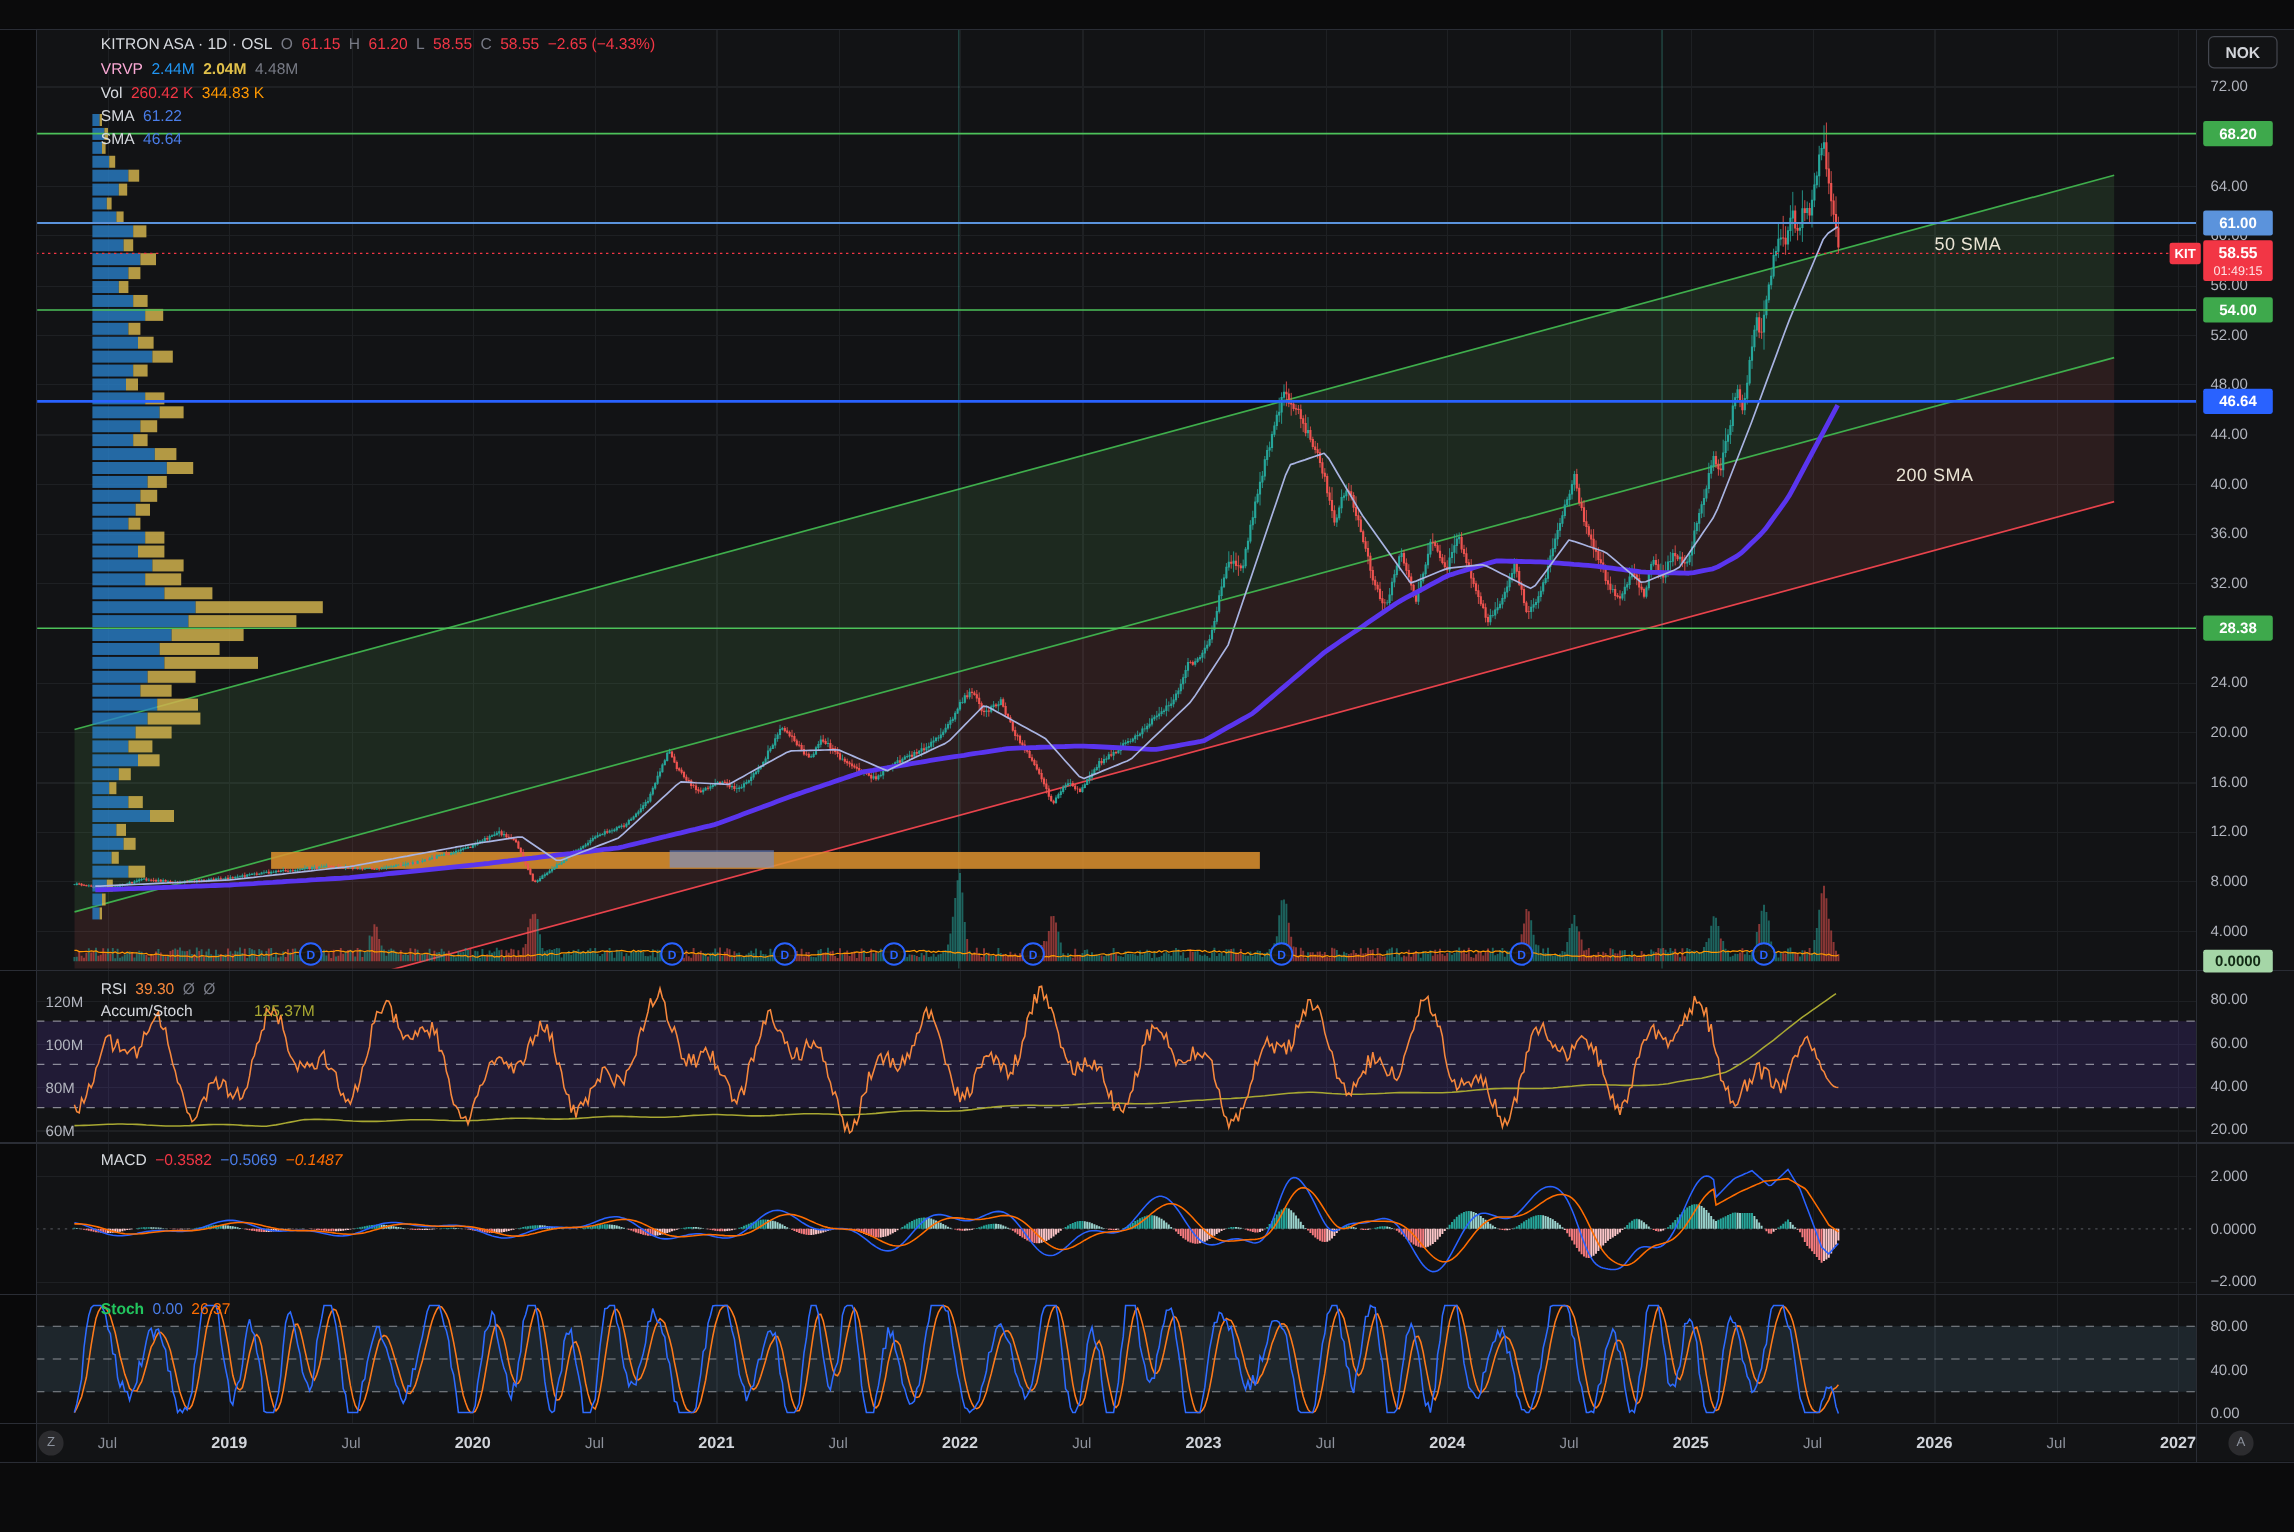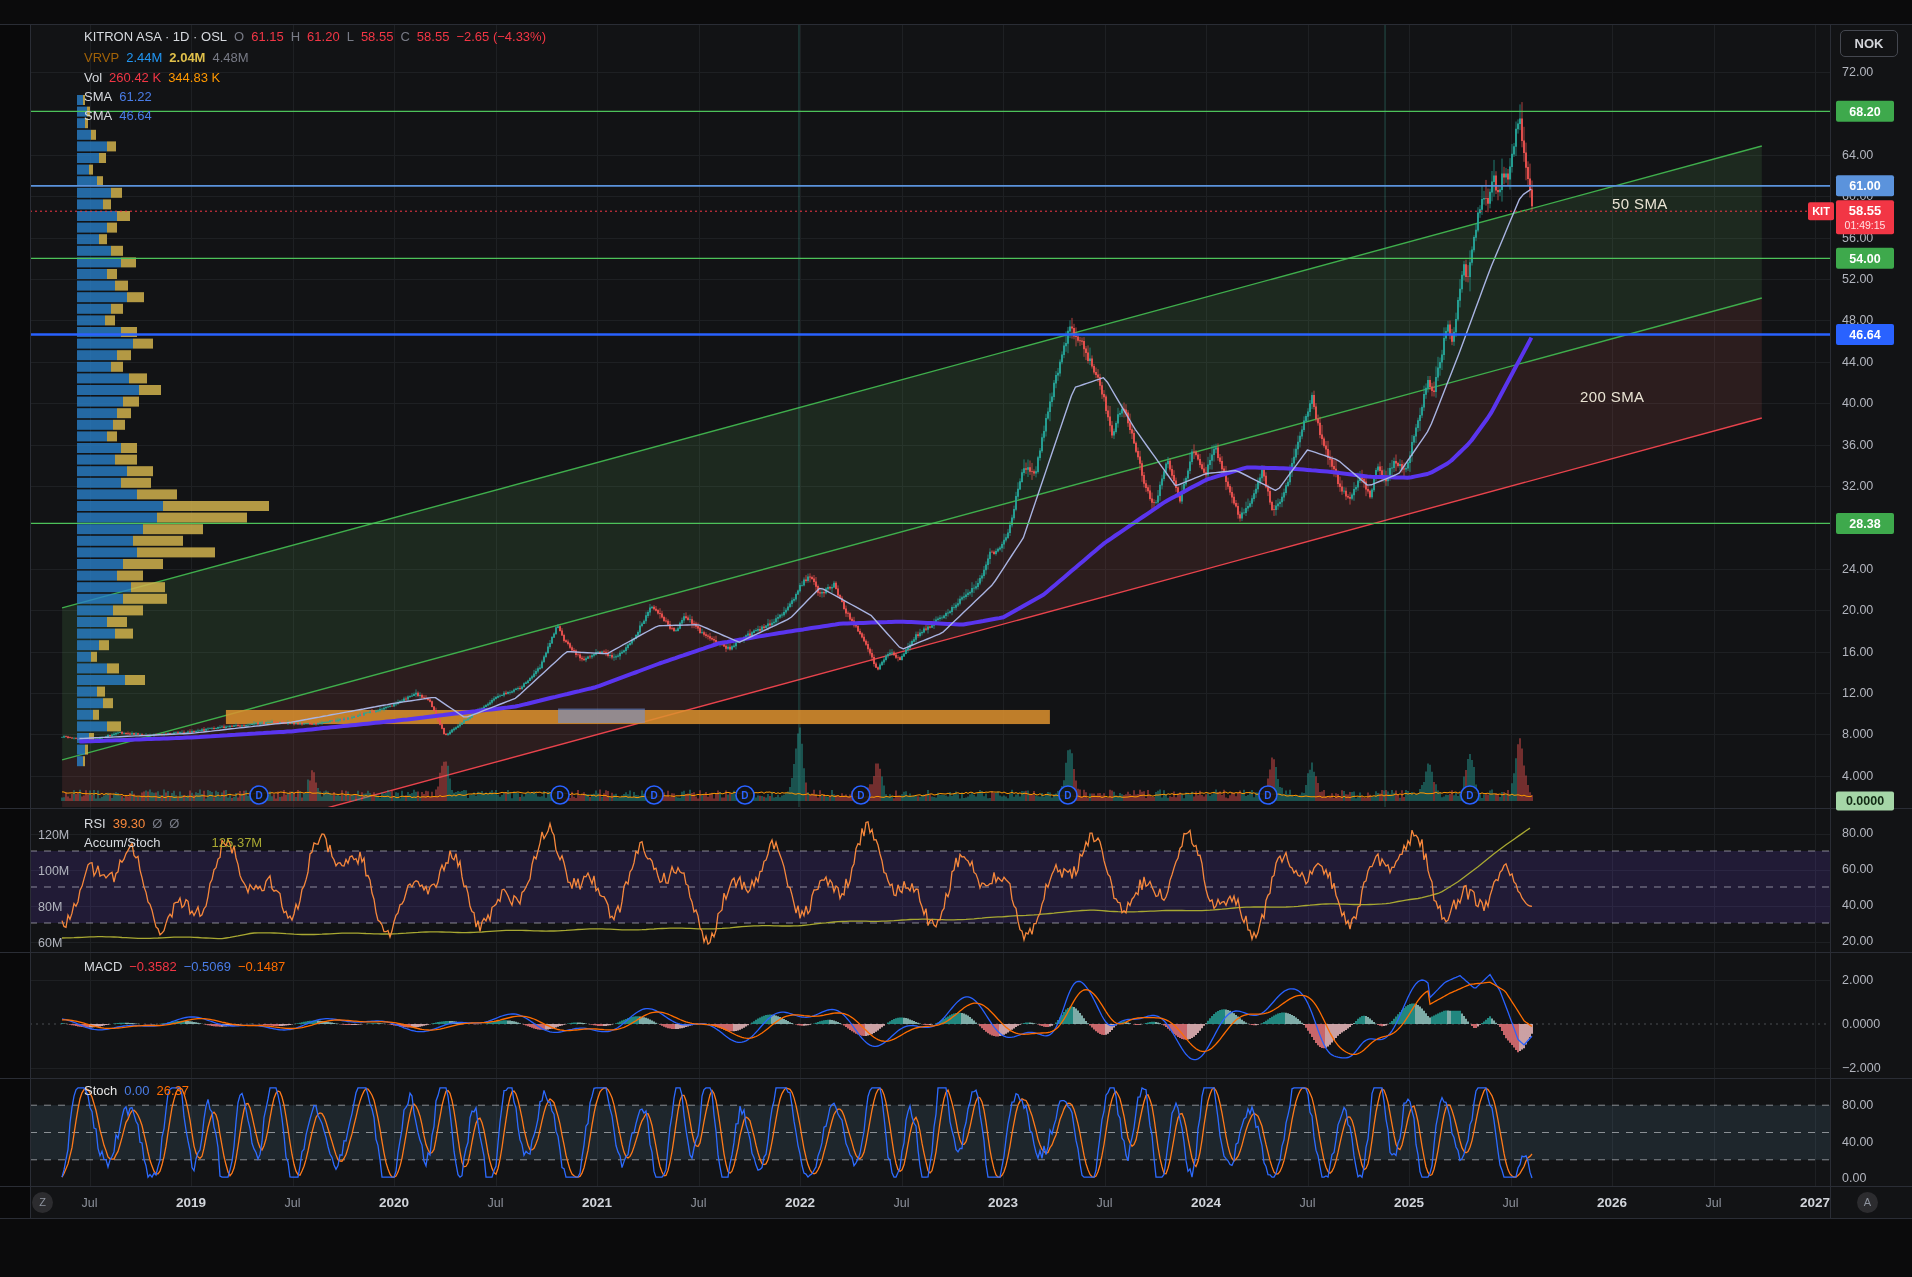--- a/index.html
+++ b/index.html
@@ -371,27 +371,27 @@
         <text x="1307.5" y="1207" fill="#8d919b" font-size="12.5" text-anchor="middle" font-weight="400">Jul</text>
         <text x="1409" y="1207" fill="#d2d5db" font-size="13.5" text-anchor="middle" font-weight="600">2025</text>
         <text x="1510.5" y="1207" fill="#8d919b" font-size="12.5" text-anchor="middle" font-weight="400">Jul</text>
         <text x="1612" y="1207" fill="#d2d5db" font-size="13.5" text-anchor="middle" font-weight="600">2026</text>
         <text x="1713.5" y="1207" fill="#8d919b" font-size="12.5" text-anchor="middle" font-weight="400">Jul</text>
         <text x="1815" y="1207" fill="#d2d5db" font-size="13.5" text-anchor="middle" font-weight="600">2027</text>
       </g>
     </svg>
   <div id="legends">
       <div class="lrow" style="left: 84px; top: 29px;"><span style="color: rgb(215, 218, 223);">KITRON ASA · 1D · OSL</span><span style="color: rgb(120, 123, 134);">O</span><span style="color: rgb(242, 54, 69);">61.15</span><span style="color: rgb(120, 123, 134);">H</span><span style="color: rgb(242, 54, 69);">61.20</span><span style="color: rgb(120, 123, 134);">L</span><span style="color: rgb(242, 54, 69);">58.55</span><span style="color: rgb(120, 123, 134);">C</span><span style="color: rgb(242, 54, 69);">58.55</span><span style="color: rgb(242, 54, 69);">−2.65 (−4.33%)</span></div>
-      <div class="lrow" style="left: 84px; top: 50px;"><span style="color: #a16207; margin-top: 41px;">VRVP</span><span style="color: rgb(33, 150, 243);">2.44M</span><span style="color: rgb(224, 192, 74); font-weight: 700;">2.04M</span><span style="color: rgb(120, 123, 134);">4.48M</span></div>
+      <div class="lrow" style="left: 84px; top: 50px;"><span style="color: #f9a8d4; margin-top: 41px;">VRVP</span><span style="color: rgb(33, 150, 243);">2.44M</span><span style="color: rgb(224, 192, 74); font-weight: 700;">2.04M</span><span style="color: rgb(120, 123, 134);">4.48M</span></div>
       <div class="lrow" style="left: 84px; top: 70px;"><span style="color: rgb(215, 218, 223);">Vol</span><span style="color: rgb(242, 54, 69);">260.42 K</span><span style="color: rgb(255, 152, 0);">344.83 K</span></div>
       <div class="lrow" style="left: 84px; top: 89px;"><span style="color: rgb(215, 218, 223);">SMA</span><span style="color: rgb(74, 125, 232);">61.22</span></div>
       <div class="lrow" style="left: 84px; top: 108px;"><span style="color: rgb(215, 218, 223);">SMA</span><span style="color: rgb(74, 125, 232);">46.64</span></div>
       <div class="lrow" style="left: 84px; top: 816px;"><span style="color: rgb(215, 218, 223);">RSI</span><span style="color: rgb(247, 136, 60);">39.30</span><span style="color: rgb(120, 123, 134);">Ø</span><span style="color: rgb(120, 123, 134);">Ø</span></div>
       <div class="lrow" style="left: 84px; top: 835px;"><span style="color: rgb(215, 218, 223);">Accum/Stoch</span><span style="color: rgb(168, 168, 50); margin-left: 44px;">125.37M</span></div>
-      <div class="lrow" style="left: 84px; top: 959px;"><span style="color: rgb(215, 218, 223);">MACD</span><span style="color: rgb(242, 54, 69);">−0.3582</span><span style="color: rgb(74, 125, 232);">−0.5069</span><span style="color: rgb(255, 109, 0);">−0.1487</span></div>
-      <div class="lrow" style="left: 84px; top: 1083px;"><span style="color: #e5e5e5;">Stoch</span><span style="color: rgb(74, 125, 232);">0.00</span><span style="color: rgb(255, 109, 0);">26.37</span></div>
+      <div class="lrow" style="left: 84px; top: 959px;"><span style="color: rgb(215, 218, 223);">MACD</span><span style="color: rgb(242, 54, 69);">−0.3582</span><span style="color: rgb(74, 125, 232);">−0.5069</span><span style="color: rgb(255, 109, 0); font-style: italic;">−0.1487</span></div>
+      <div class="lrow" style="left: 84px; top: 1083px;"><span style="color: #22c55e; font-weight: bold;">Stoch</span><span style="color: rgb(74, 125, 232);">0.00</span><span style="color: rgb(255, 109, 0);">26.37</span></div>
     </div>
   <div class="nok-btn">NOK</div>
   <div class="ann ann50">50 SMA</div>
   <div class="ann ann200">200 SMA</div>
   <div class="circle-btn cb-z">Z</div>
   <div class="circle-btn cb-a">A</div>
 </div>
 
 </body></html>

